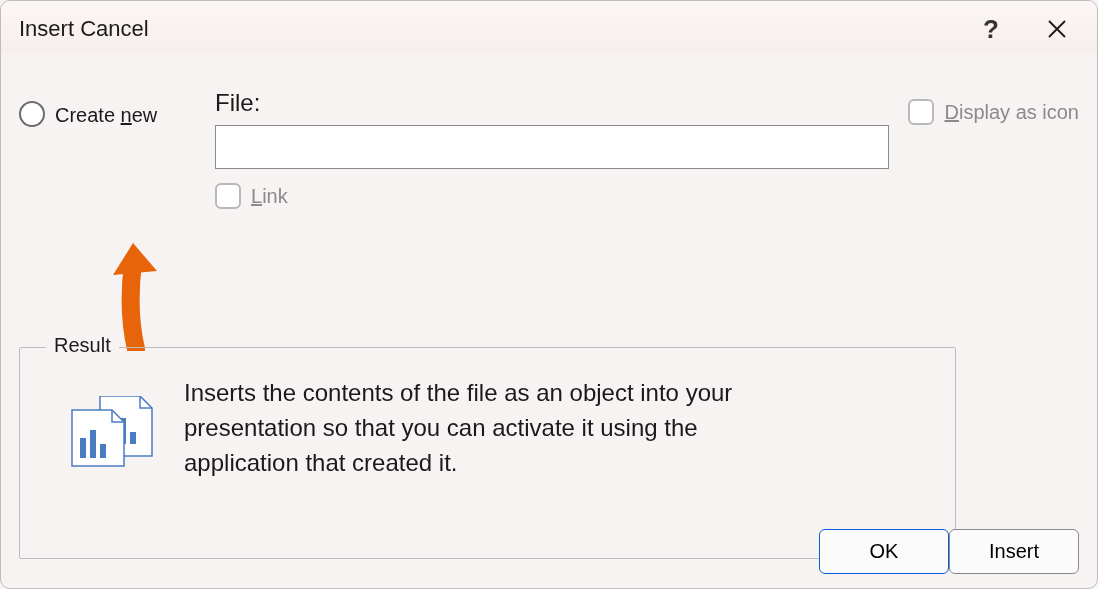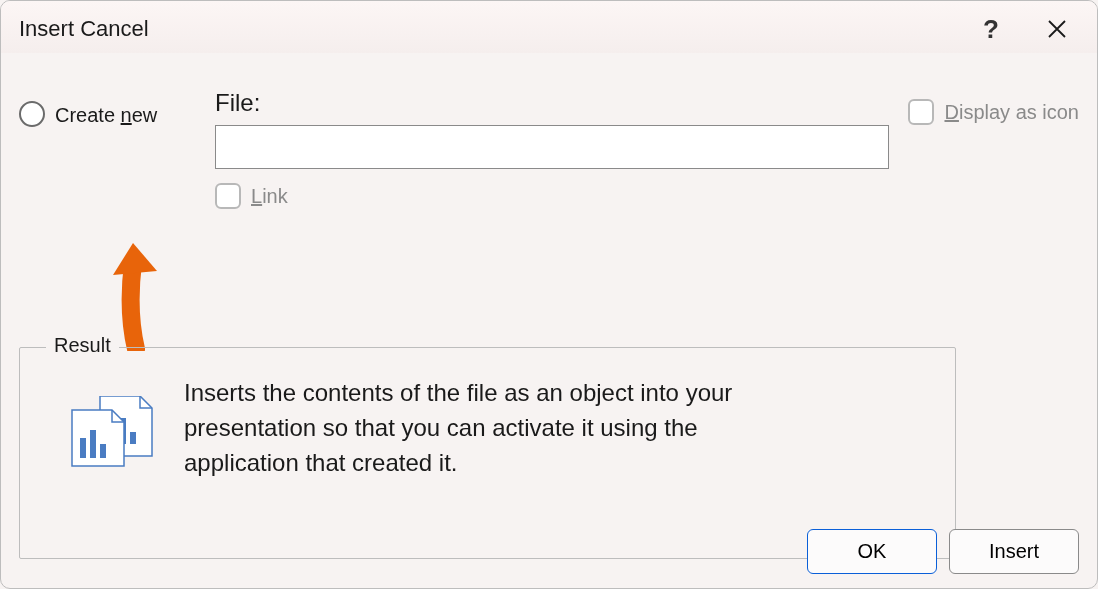--- a/index.html
+++ b/index.html
@@ -176,21 +176,21 @@
     margin-top: 20px;
     margin-left: 30px;
   }
 
   
   .btn-row {
     position: absolute;
     right: 18px;
     bottom: 14px;
     display: flex;
-    gap: 12px;
+    gap: 0;
     margin-top: 20px;
   }
   .btn-row .btn {
     width: 130px;
     text-align: center;
     padding: 10px 0;
   }
   .btn-default {
     border: 1px solid #0a5fd8;
   }

